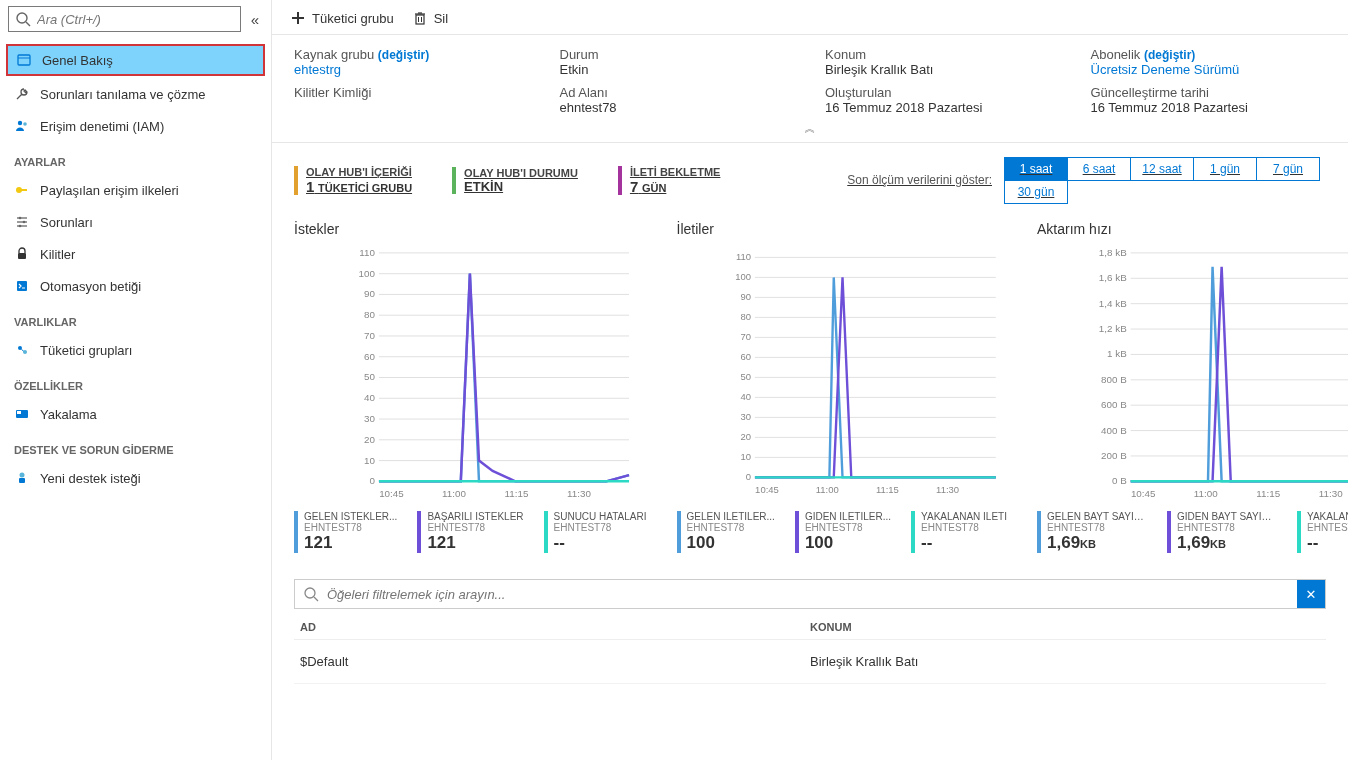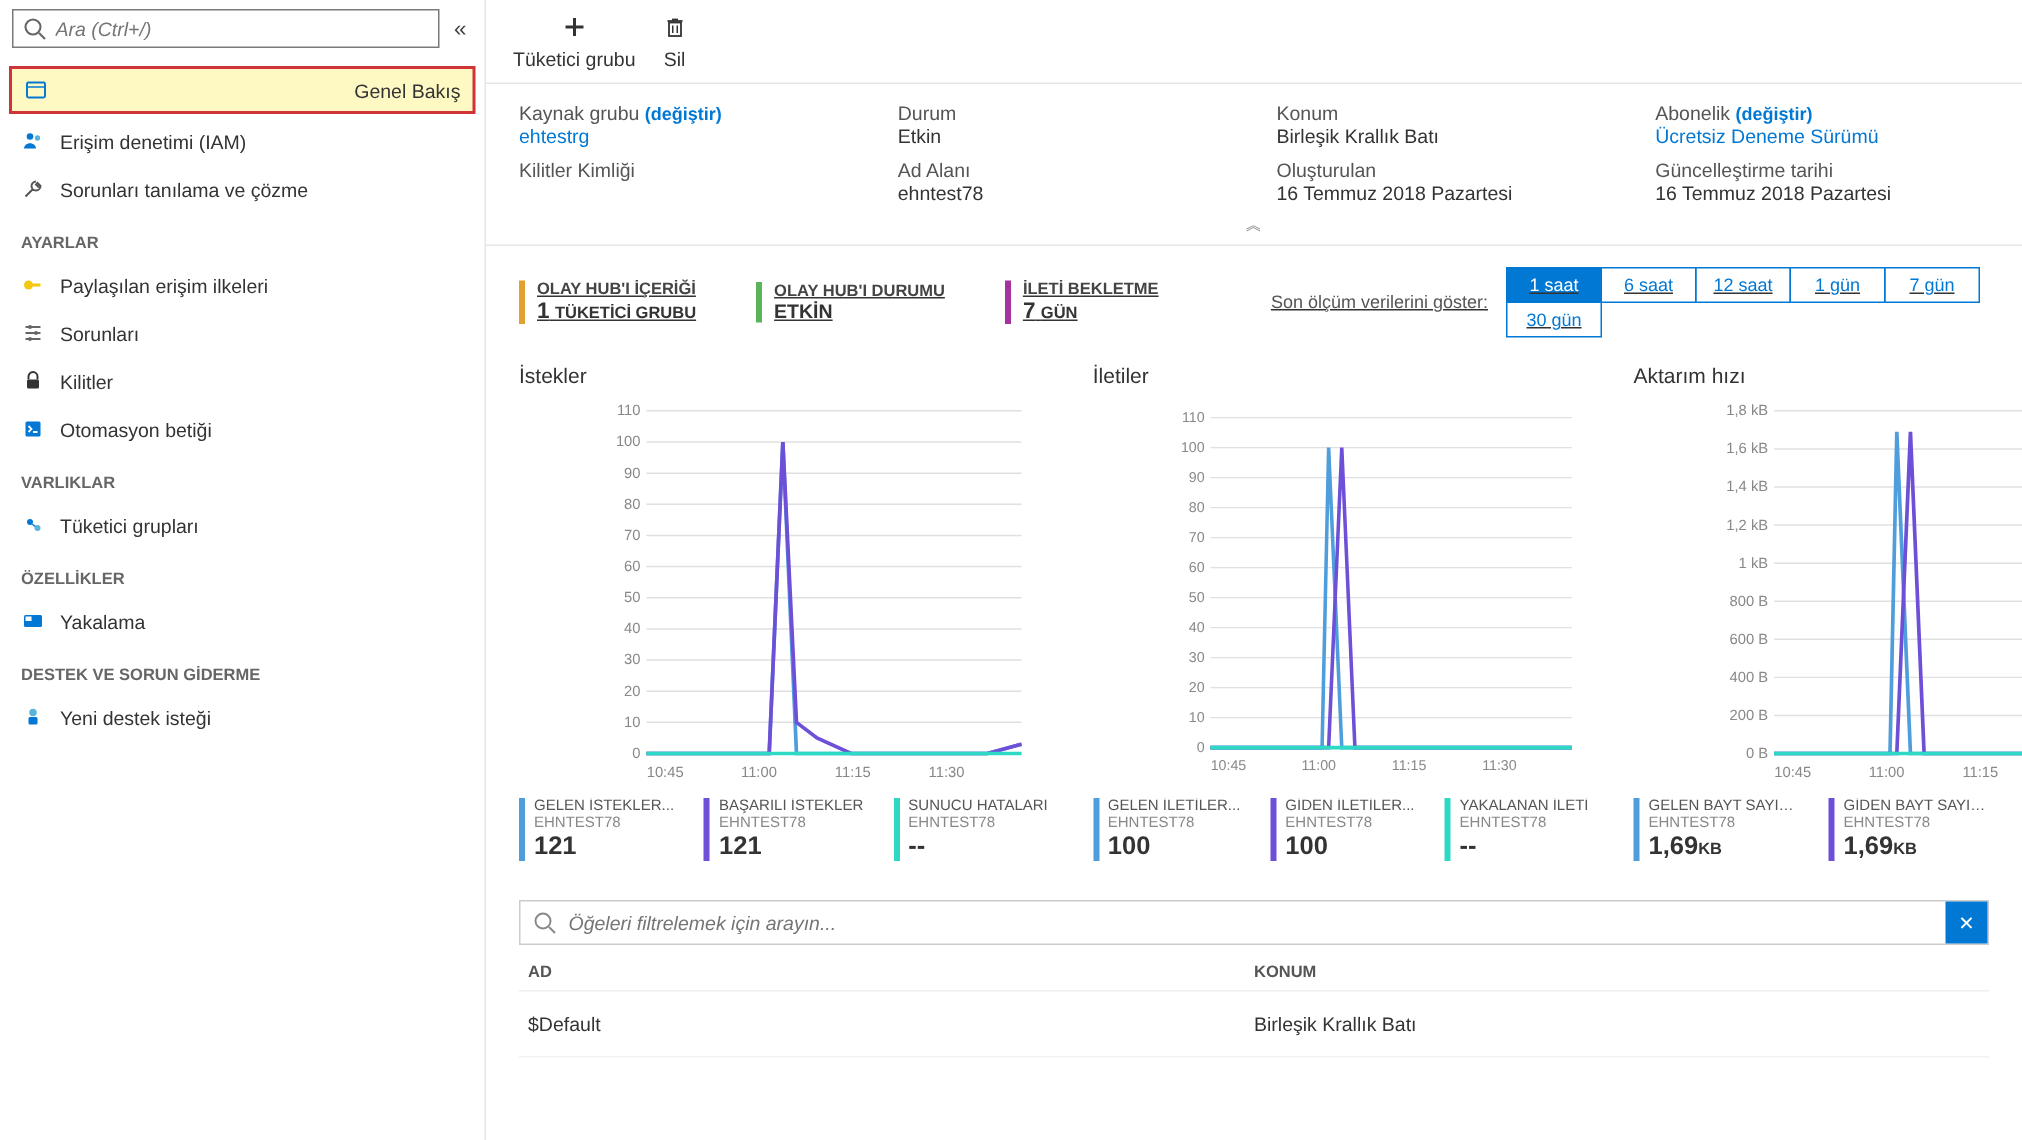--- a/index.html
+++ b/index.html
@@ -1,30 +1,30 @@
 <!DOCTYPE html>
 <html><head>
 <meta charset="utf-8">
 <style>
 * { box-sizing: border-box; margin: 0; padding: 0; }
 body { font-family: "Segoe UI", Arial, sans-serif; font-size: 13px; color: #333; background: #fff; width: 1348px; height: 760px; overflow: hidden; }
 .app { display: flex; height: 100%; }
-.sidebar { width: 324px; border-right: 1px solid #e6e6e6; display: flex; flex-direction: column; }
+.sidebar { width: 272px; border-right: 1px solid #e6e6e6; display: flex; flex-direction: column; }
 .search-row { display: flex; align-items: center; padding: 6px 8px; gap: 6px; }
 .search-box { flex: 1; display: flex; align-items: center; border: 1px solid #7a7a7a; padding: 4px 6px; gap: 6px; }
 .search-box input { border: none; outline: none; flex: 1; font-size: 13px; font-style: italic; color: #888; }
 .collapse-btn { font-size: 15px; color: #444; padding: 2px 4px; cursor: pointer; }
 .nav { padding: 4px 0; }
 .nav-item { display: flex; align-items: center; gap: 10px; padding: 8px 14px; cursor: pointer; font-size: 13px; }
-.nav-item.active { background: #fef9c3; border: 2px solid #d13438; margin: 2px 6px; padding: 6px 8px; justify-content: space-between; }
+.nav-item.active { background: #7dd3fc; border: 2px solid #d13438; margin: 2px 6px; padding: 6px 8px; }
 .nav-icon { width: 16px; height: 16px; display: flex; align-items: center; justify-content: center; }
 .nav-section { font-size: 11px; font-weight: 600; color: #666; padding: 14px 14px 6px; letter-spacing: 0; }
 .main { flex: 1; display: flex; flex-direction: column; overflow: hidden; }
 .toolbar { display: flex; align-items: center; gap: 18px; padding: 10px 18px 8px; border-bottom: 1px solid #e6e6e6; }
-.toolbar-btn { display: flex; align-items: center; gap: 6px; cursor: pointer; font-size: 13px; flex-direction: column; }
+.toolbar-btn { display: flex; align-items: center; gap: 6px; cursor: pointer; font-size: 13px; }
 .essentials { display: grid; grid-template-columns: repeat(4, 1fr); gap: 8px 30px; padding: 12px 22px 8px; font-size: 13px; }
 .ess-label { color: #555; }
 .ess-value { color: #333; }
 .ess-link { color: #0078d4; cursor: pointer; }
 .ess-change { color: #0078d4; font-size: 12px; font-weight: bold; }
 .collapse-handle { text-align: center; font-size: 11px; color: #888; margin-top: -2px; }
 .divider { height: 1px; background: #e6e6e6; margin: 6px 0 0; }
 .kpi-row { display: flex; align-items: center; padding: 14px 22px 10px; gap: 40px; text-decoration: underline; }
 .kpi { display: flex; gap: 8px; }
 .kpi-bar { width: 4px; }
@@ -85,34 +85,34 @@
             <svg class="ic" viewBox="0 0 16 16">
               <rect x="2" y="3" width="12" height="10" rx="1" fill="none" stroke="#0078d4" stroke-width="1.3"></rect>
               <line x1="2" y1="6" x2="14" y2="6" stroke="#0078d4"></line>
             </svg>
           </span>
         <span>Genel Bakış</span>
       </div>
       <div class="nav-item">
         <span class="nav-icon">
             <svg class="ic" viewBox="0 0 16 16">
+              <path d="M3 13l5-5m2-5a3 3 0 103 3l-2-2-1 1 2 2" fill="none" stroke="#555" stroke-width="1.3"></path>
+            </svg>
+          </span>
+        <span>Sorunları tanılama ve çözme</span>
+      </div>
+      <div class="nav-item">
+        <span class="nav-icon">
+            <svg class="ic" viewBox="0 0 16 16">
               <circle cx="6" cy="5" r="2.2" fill="#0078d4"></circle>
               <circle cx="11" cy="6" r="1.8" fill="#59b4d9"></circle>
               <path d="M2 13c0-2 2-3.5 4-3.5s4 1.5 4 3.5" fill="#0078d4"></path>
             </svg>
           </span>
         <span>Erişim denetimi (IAM)</span>
-      </div>
-      <div class="nav-item">
-        <span class="nav-icon">
-            <svg class="ic" viewBox="0 0 16 16">
-              <path d="M3 13l5-5m2-5a3 3 0 103 3l-2-2-1 1 2 2" fill="none" stroke="#555" stroke-width="1.3"></path>
-            </svg>
-          </span>
-        <span>Sorunları tanılama ve çözme</span>
       </div>
 
       <div class="nav-section">AYARLAR</div>
       <div class="nav-item">
         <span class="nav-icon">
             <svg class="ic" viewBox="0 0 16 16">
               <circle cx="5" cy="8" r="3" fill="#f2c811"></circle>
               <rect x="7" y="7" width="6" height="2" fill="#f2c811"></rect>
             </svg>
           </span>

